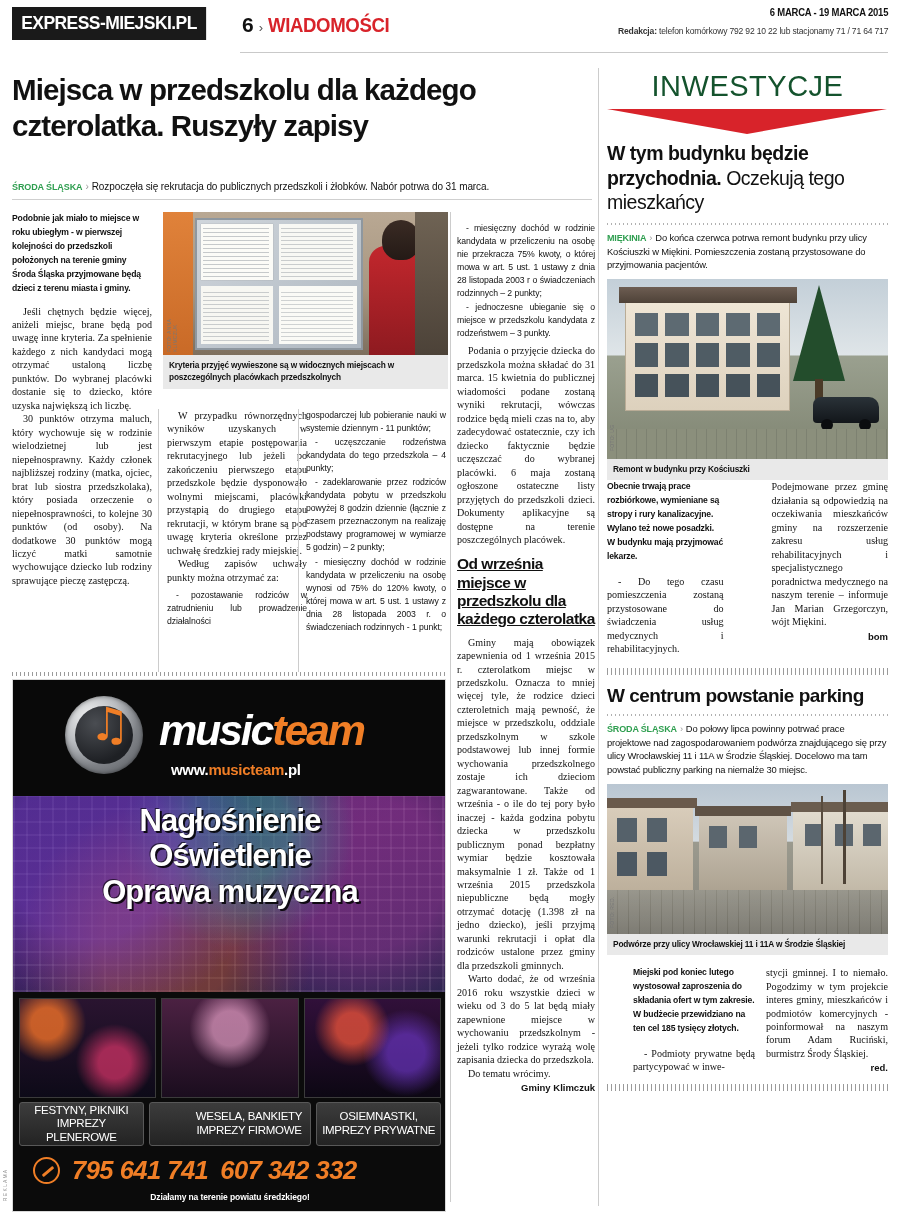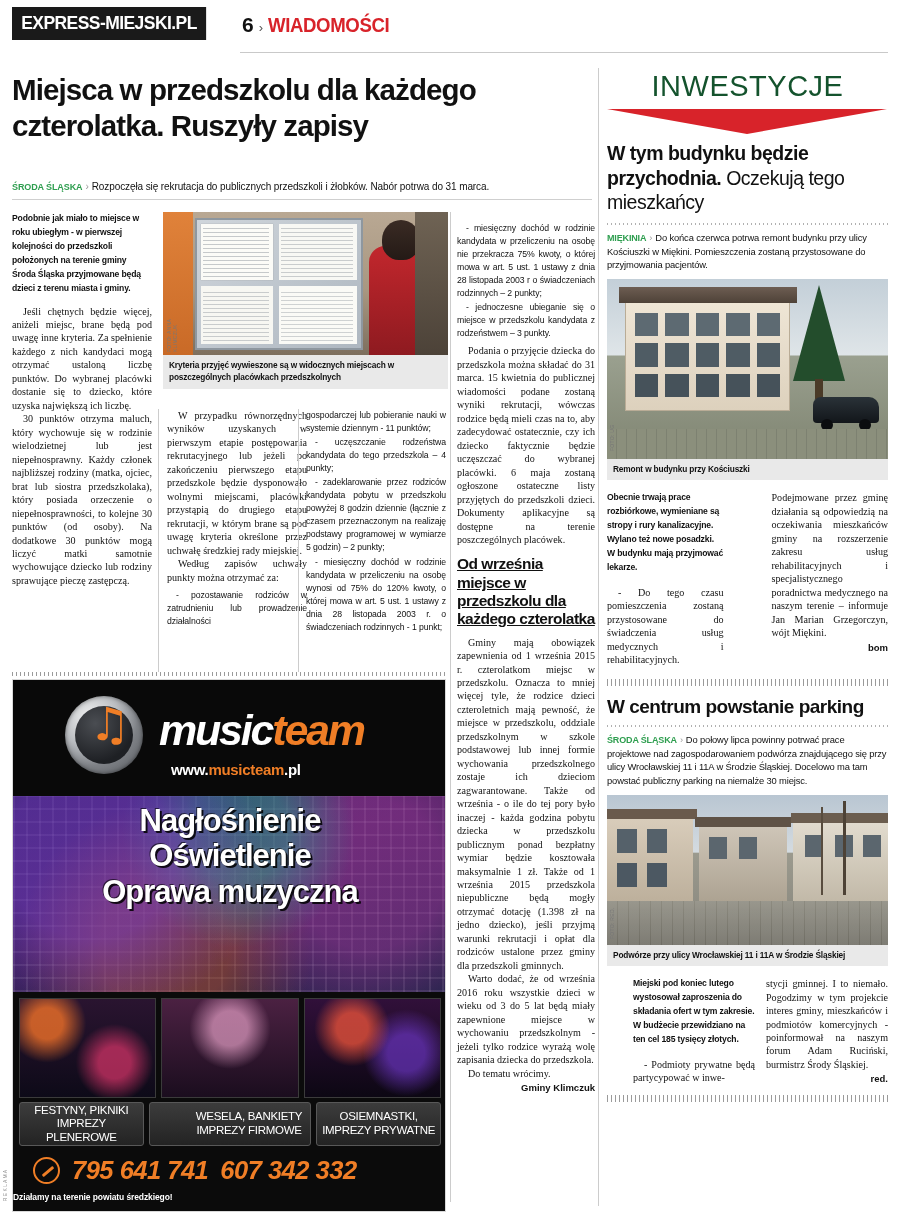--- a/index.html
+++ b/index.html
@@ -165,21 +165,21 @@
     letter-spacing: -0.3px; padding: 2px;
   }
   .ad-phones { position: absolute; left: 6px; top: 470px; width: 422px; height: 40px;
                display: flex; align-items: center; gap: 12px; padding-left: 14px; }
   .ad-phone-icon { width: 27px; height: 27px; border: 2.5px solid #f07e26; border-radius: 50%;
                    position: relative; flex: 0 0 auto; }
   .ad-phone-icon:after { content: ""; position: absolute; left: 6px; top: 11px; width: 14px; height: 3px;
                          background: #f07e26; transform: rotate(-40deg); border-radius: 1px; }
   .ad-phone-num { color: #f07e26; font-weight: bold; font-style: italic; font-size: 25.5px;
                   letter-spacing: -0.5px; }
-  .ad-footer { position: absolute; left: 0; top: 512px; width: 434px; text-align: left;
+  .ad-footer { position: absolute; left: 0; top: 512px; width: 434px; text-align: center;
                color: #ffffff; font-weight: bold; font-size: 8.5px; letter-spacing: -0.1px; }
   .ad-side-credit { position: absolute; left: 2px; top: 1170px; font-size: 5px; color: #8a8a8a;
                     writing-mode: vertical-rl; transform: rotate(180deg); }
 
   
   .rail { position: absolute; left: 607px; top: 70px; width: 281px; }
   .rail-title {
     text-align: center; color: #14532d; font-size: 29px; font-weight: normal;
     letter-spacing: 0.5px; font-family: "Liberation Sans", sans-serif;
   }
@@ -207,20 +207,27 @@
 <body>
 
 <div class="page">
 
   <div class="masthead">
     <div class="brand-box">EXPRESS-MIEJSKI.PL</div>
     <div class="section-nav">
       <span class="section-num">6</span>
       <span class="section-caret">›</span>
       <span class="section-name">WIADOMOŚCI</span>
+    </div>
+    <div class="mast-right">
+      <div class="mast-date">6 MARCA - 19 MARCA 2015</div>
+      <div class="mast-contact">
+        <b>Redakcja:</b>
+        <span>telefon komórkowy 792 92 10 22 lub stacjonamy 71 / 71 64 717</span>
+      </div>
     </div>
     <div class="mast-rule"></div>
   </div>
 
   <div class="vrule" style="left:598px; top:68px; height:1138px;"></div>
 
   <div class="headline">Miejsca w przedszkolu dla każdego czterolatka. Ruszyły zapisy</div>
 
   <div class="deck">
     <span class="kicker">ŚRODA ŚLĄSKA</span><span class="kicker-caret">›</span><span class="deck-text">Rozpoczęła się rekrutacja do publicznych przedszkoli i żłobków. Nabór potrwa do 31 marca.</span>
@@ -404,21 +411,21 @@
            background:linear-gradient(180deg,#2a3238 0%,#12161a 100%);"></div>
         <div style="position:absolute;left:214px;top:140px;width:12px;height:12px;border-radius:50%;background:#0b0d0f;"></div>
         <div style="position:absolute;left:252px;top:140px;width:12px;height:12px;border-radius:50%;background:#0b0d0f;"></div>
 
         <div style="position:absolute;left:0;top:150px;width:281px;height:30px;
            background:repeating-linear-gradient(90deg,#8b8f7c 0 9px,#7d8171 9px 10px);"></div>
         <div class="photo-credit" style="left:2px; top:120px; height:52px;">FOTO: UG</div>
       </div>
       <div class="caption-bar" style="position:relative; width:281px;">Remont w budynku przy Kościuszki</div>
 
-      <div class="rail-body-2col" style="margin-top:11px;gap:48px;">
+      <div class="rail-body-2col" style="gap:48px;">
         <div>
           <div class="lead">Obecnie trwają prace rozbiórkowe, wymieniane są stropy i rury kanalizacyjne. Wylano też nowe posadzki. W budynku mają przyjmować lekarze.</div>
           <div class="serif" style="margin-top:11px;">
             <p>- Do tego czasu pomieszczenia zostaną przystosowane do świadczenia usług medycznych i rehabilitacyjnych.</p>
           </div>
         </div>
         <div>
           <div class="serif">
             <p style="text-indent:0;">Podejmowane przez gminę działania są odpowiedzią na oczekiwania mieszkańców gminy na rozszerzenie zakresu usług rehabilitacyjnych i specjalistycznego poradnictwa medycznego na naszym terenie – informuje Jan Marian Grzegorczyn, wójt Miękini.</p>
           </div>

